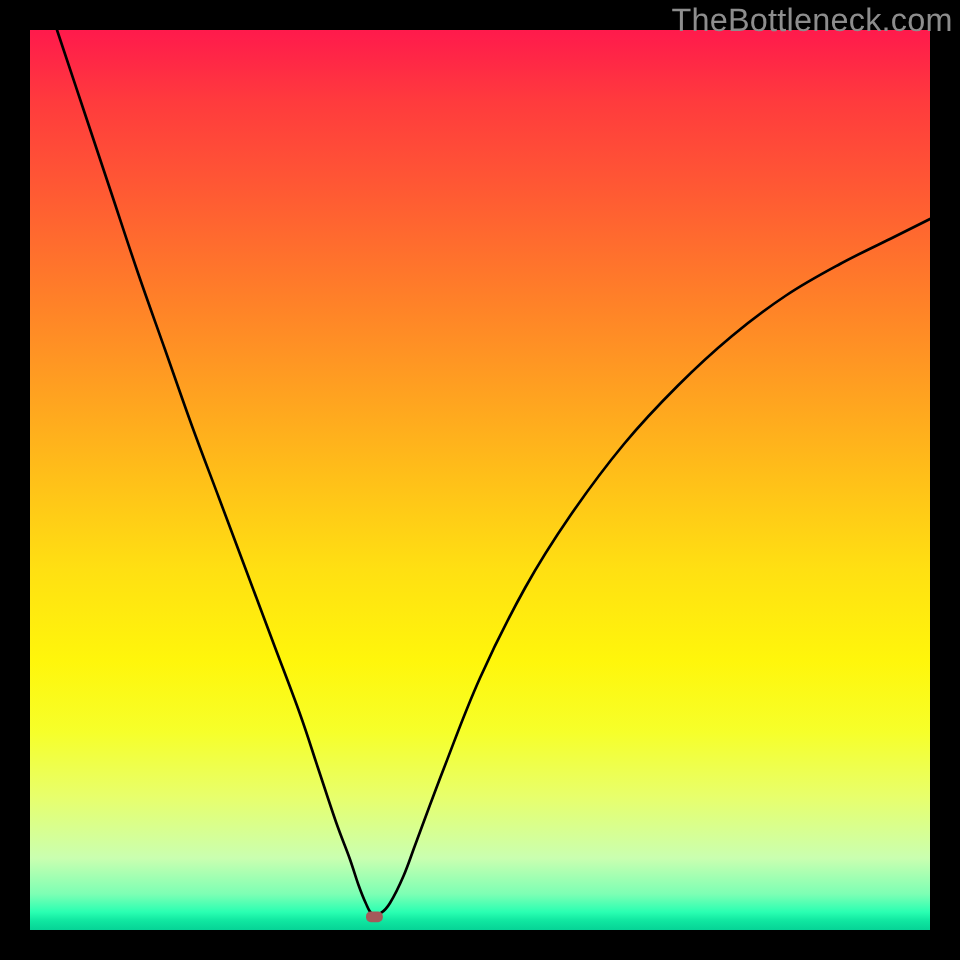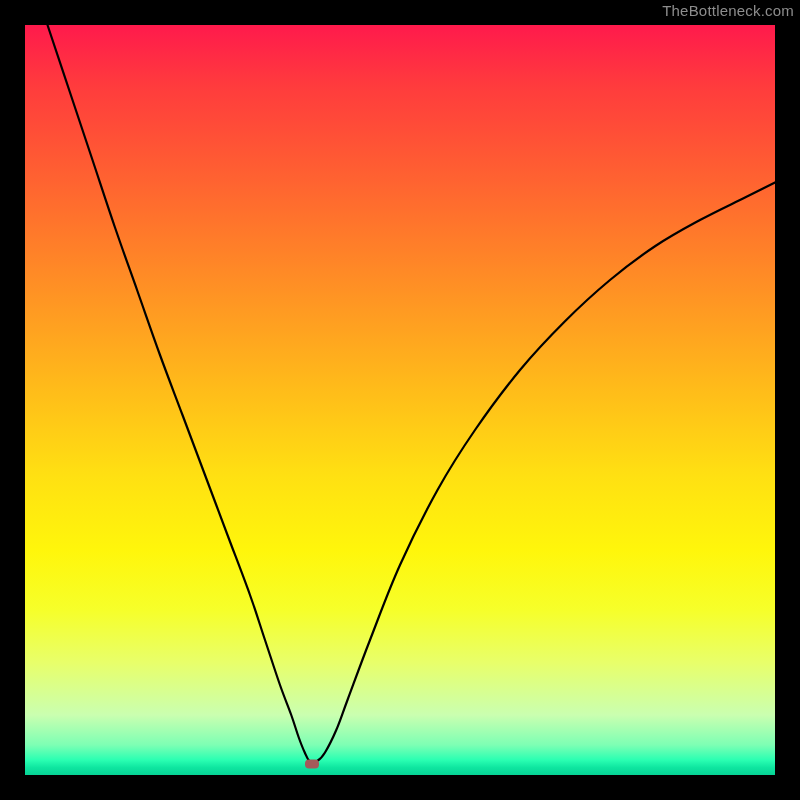--- a/index.html
+++ b/index.html
@@ -39,21 +39,21 @@
       #2affb2 98%,
       #0fe6a0 99%,
       #06d396 100%
     );
   }
   .watermark {
     position: absolute;
     top: 2px;
     right: 6px;
     color: #8d8d8d;
-    font-size: 15px;
+    font-size: 27px;
     letter-spacing: 0.2px;
   }
   svg.curve {
     position: absolute;
     left: 25px;
     top: 25px;
     width: 750px;
     height: 750px;
     overflow: visible;
   }

